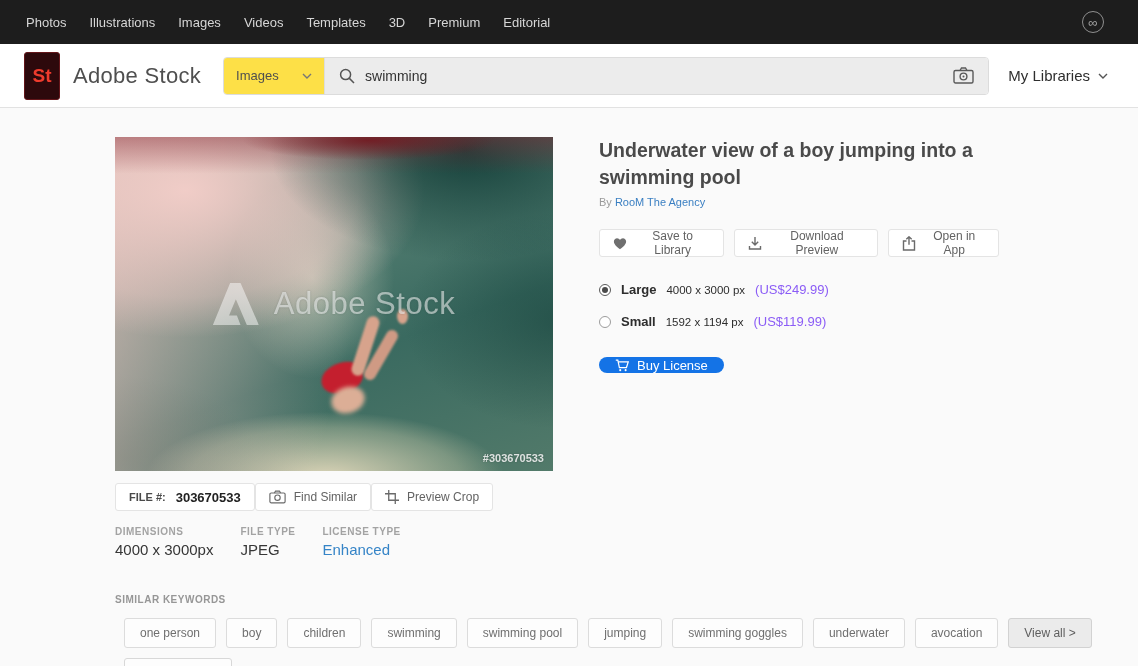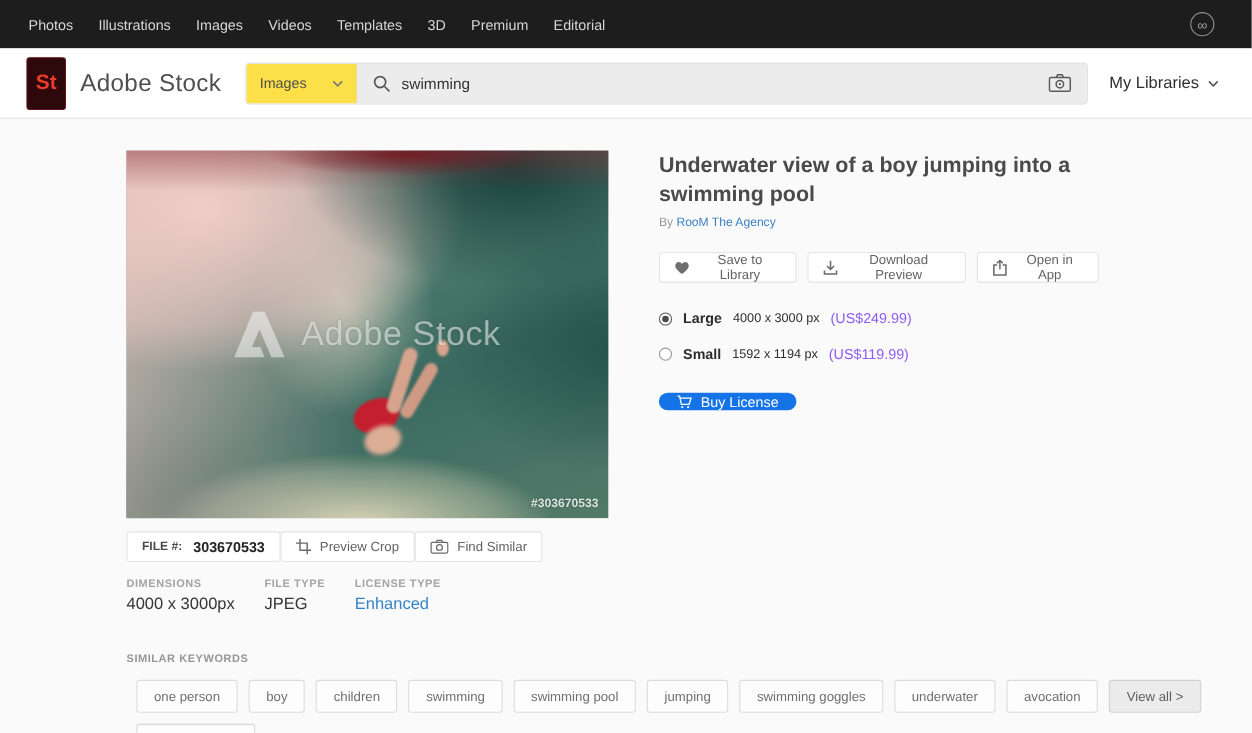--- a/index.html
+++ b/index.html
@@ -158,33 +158,33 @@
         </div>
         <span class="file-badge">#303670533</span>
       </div>
 
       <div class="filerow">
         <button class="btn">
           <span class="file-label">FILE #:</span>
           <span class="file-number">303670533</span>
         </button>
         <button class="btn">
-          <svg width="14" height="14" viewBox="0 0 15 15">
-            <path d="M4 0v11h11" stroke="#6a6a6a" stroke-width="1.4" fill="none"></path>
-            <path d="M0 4h11v11" stroke="#6a6a6a" stroke-width="1.4" fill="none"></path>
-          </svg>
-          <span>Preview Crop</span>
-        </button>
-        <button class="btn">
           <svg width="17" height="14" viewBox="0 0 19 15">
             <rect x="1" y="3" width="17" height="11" rx="1.5" stroke="#6a6a6a" stroke-width="1.3" fill="none"></rect>
             <path d="M6 3L7.3 1h4.4L13 3" stroke="#6a6a6a" stroke-width="1.3" fill="none"></path>
             <circle cx="9.5" cy="8.3" r="3" stroke="#6a6a6a" stroke-width="1.3" fill="none"></circle>
           </svg>
           <span>Find Similar</span>
+        </button>
+        <button class="btn">
+          <svg width="14" height="14" viewBox="0 0 15 15">
+            <path d="M4 0v11h11" stroke="#6a6a6a" stroke-width="1.4" fill="none"></path>
+            <path d="M0 4h11v11" stroke="#6a6a6a" stroke-width="1.4" fill="none"></path>
+          </svg>
+          <span>Preview Crop</span>
         </button>
       </div>
 
       <div class="inforow">
         <div class="infocol">
           <div class="inf-label">DIMENSIONS</div>
           <div class="inf-value">4000 x 3000px</div>
         </div>
         <div class="infocol">
           <div class="inf-label">FILE TYPE</div>

